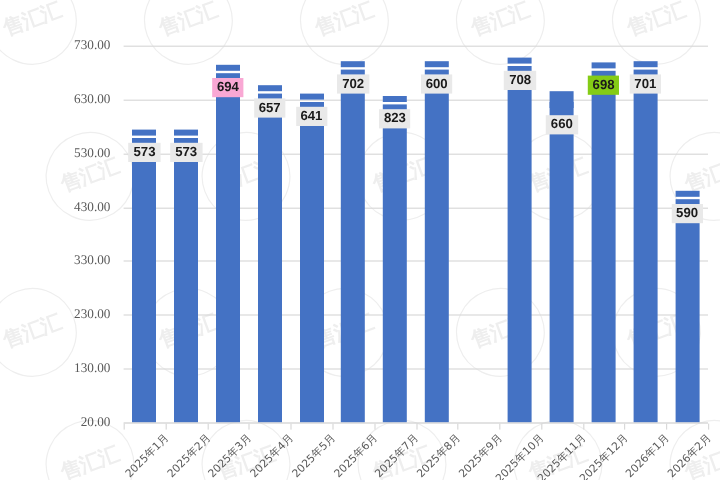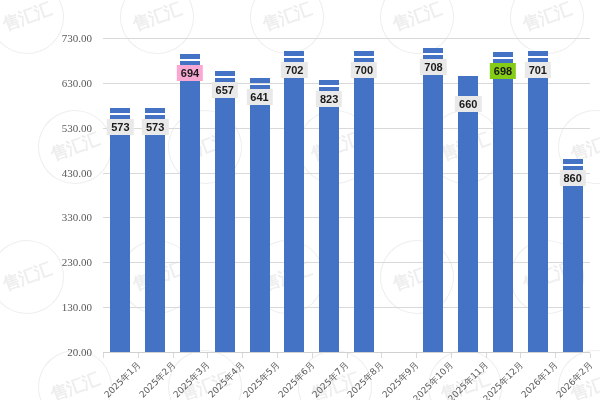--- a/index.html
+++ b/index.html
@@ -283,21 +283,21 @@
         <div class="bar-label" style="top: 23.56px; background: rgb(233, 233, 233);">702</div>
       </div>
       <div class="bar-slot" style="left: 208.714px; width: 34.7857px;">
         <div class="bar-cap" style="top: 42.1657px; background: rgb(68, 114, 196);"></div>
         <div class="bar-body" style="height: 264.834px; background: rgb(68, 114, 196);"></div>
         <div class="bar-label" style="top: 53.1657px; background: rgb(233, 233, 233);">823</div>
       </div>
       <div class="bar-slot" style="left: 243.5px; width: 34.7857px;">
         <div class="bar-cap" style="top: 13.4571px; background: rgb(68, 114, 196);"></div>
         <div class="bar-body" style="height: 293.543px; background: rgb(68, 114, 196);"></div>
-        <div class="bar-label" style="top: 24.4571px; background: rgb(233, 233, 233);">700</div>
+        <div class="bar-label" style="top: 24.4571px; background: rgb(233, 233, 233);">600</div>
       </div>
       <div class="bar-slot" style="left: 313.071px; width: 34.7857px;">
         <div class="bar-cap" style="top: 9.86857px; background: rgb(68, 114, 196);"></div>
         <div class="bar-body" style="height: 297.131px; background: rgb(68, 114, 196);"></div>
         <div class="bar-label" style="top: 20.8686px; background: rgb(233, 233, 233);">708</div>
       </div>
       <div class="bar-slot" style="left: 347.857px; width: 34.7857px; margin-top: 16px;">
         <div class="bar-cap" style="top: 31.4px; background: rgb(68, 114, 196);"></div>
         <div class="bar-body" style="height: 275.6px; background: rgb(68, 114, 196);"></div>
         <div class="bar-label" style="top: 42.4px; background: rgb(233, 233, 233);">660</div>
@@ -308,21 +308,21 @@
         <div class="bar-label" style="top: 25.3543px; background: #84cc16;">698</div>
       </div>
       <div class="bar-slot" style="left: 417.429px; width: 34.7857px;">
         <div class="bar-cap" style="top: 13.0086px; background: rgb(68, 114, 196);"></div>
         <div class="bar-body" style="height: 293.991px; background: rgb(68, 114, 196);"></div>
         <div class="bar-label" style="top: 24.0086px; background: rgb(233, 233, 233);">701</div>
       </div>
       <div class="bar-slot" style="left: 452.214px; width: 34.7857px;">
         <div class="bar-cap" style="top: 121.114px; background: rgb(68, 114, 196);"></div>
         <div class="bar-body" style="height: 185.886px; background: rgb(68, 114, 196);"></div>
-        <div class="bar-label" style="top: 132.114px; background: rgb(233, 233, 233);">860</div>
+        <div class="bar-label" style="top: 132.114px; background: rgb(233, 233, 233);">590</div>
       </div>
     </div>
 
   <div class="axis-line"></div>
 
   <div id="x-axis">
       <div class="x-tick" style="left: 0px; background: rgb(217, 217, 217);"></div>
       <div class="x-tick" style="left: 34.7857px; background: rgb(217, 217, 217);"></div>
       <div class="x-tick" style="left: 69.5714px; background: rgb(217, 217, 217);"></div>
       <div class="x-tick" style="left: 104.357px; background: rgb(217, 217, 217);"></div>

